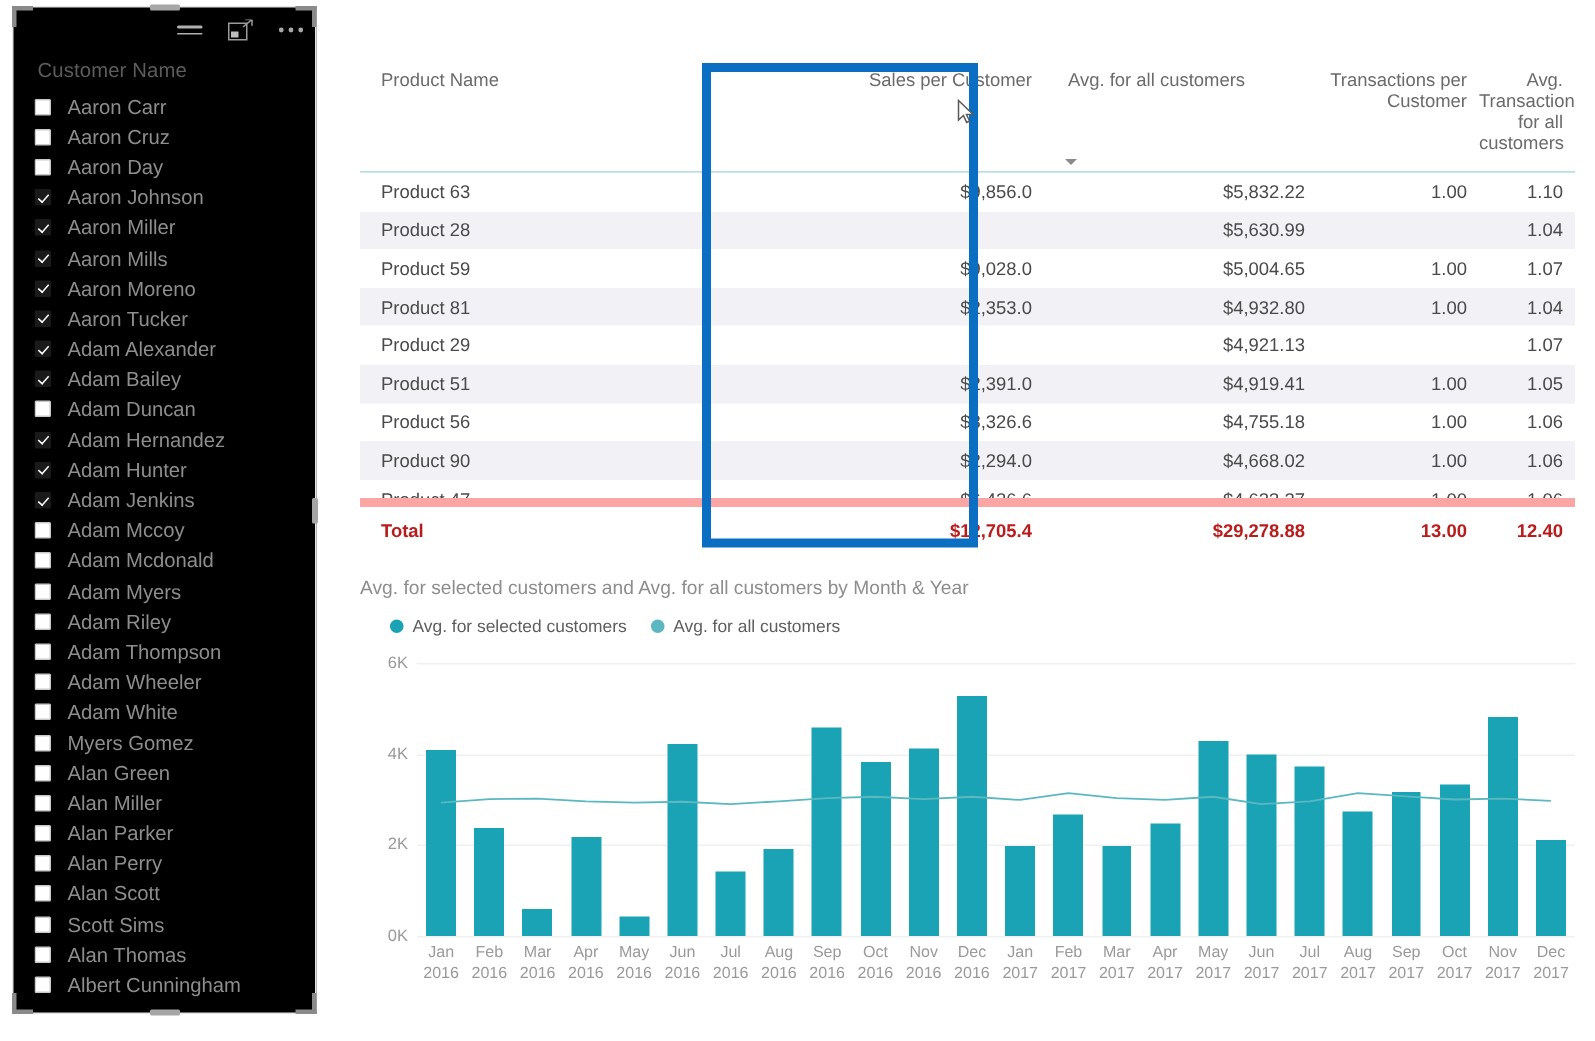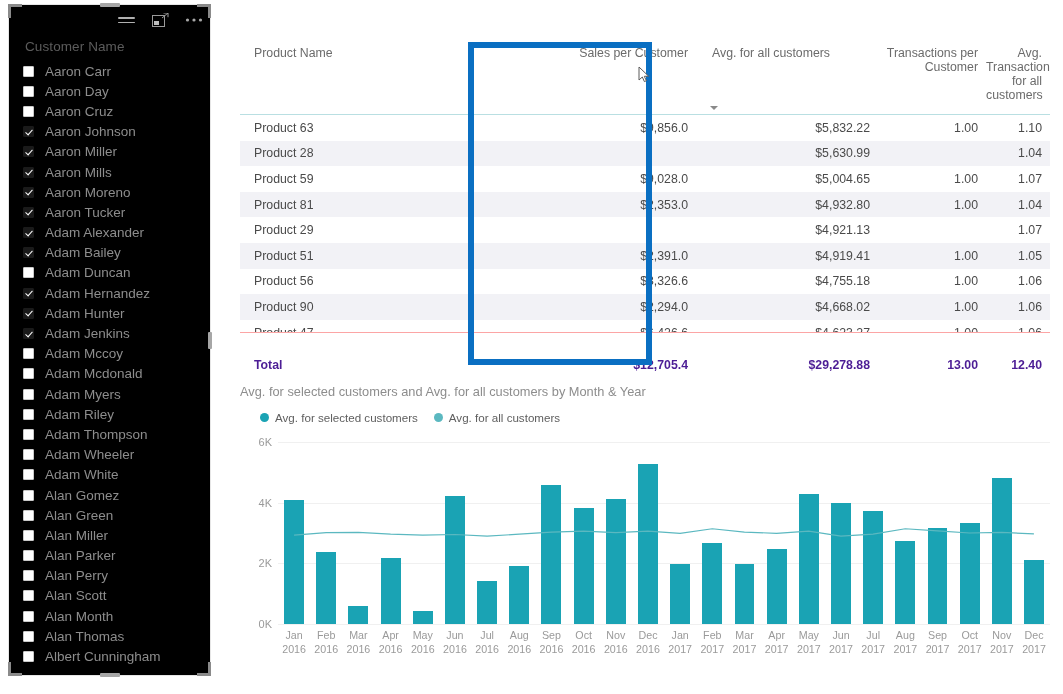--- a/index.html
+++ b/index.html
@@ -70,22 +70,22 @@
     border-bottom:1px solid #b9dfe2;position:relative;
   }
   table.pbitable th.c-name{text-align:left;padding-left:14px;}
   table.pbitable td{
     color:#4a4a4a;padding:3px 8px 3px 0;text-align:right;height:19.6px;
     white-space:nowrap;overflow:hidden;
   }
   table.pbitable td.c-name{text-align:left;padding-left:14px;}
   tr.alt td{background:#f2f2f6;margin-top:28px;}
   tr.total td{
-    font-weight:bold;color:#4c1d95;border-top:1px solid #fca5a5;
-    padding-top:22px;padding-bottom:6px;background:#fff;
+    font-weight:bold;color:#b91c1c;border-top:6px solid #fca5a5;
+    padding-top:6px;padding-bottom:6px;background:#fff;
   }
   .sortmark{
     position:absolute;left:14px;bottom:4px;width:0;height:0;
     border-left:4px solid transparent;border-right:4px solid transparent;
     border-top:4px solid #8a8a8a;
   }
   #table-clip{position:absolute;left:0;top:0;width:810px;height:294px;overflow:hidden;}
   #table-total{position:absolute;left:0;top:292px;width:810px;}
 
   
@@ -157,26 +157,26 @@
   </div>
 
   <div id="slicer-title">Customer Name</div>
   <div id="slicer-list">
       <div class="sl-item">
         <span class="cb"></span>
         <span class="sl-label">Aaron Carr</span>
       </div>
       <div class="sl-item">
         <span class="cb"></span>
+        <span class="sl-label">Aaron Cruz</span>
+      </div>
+      <div class="sl-item">
+        <span class="cb"></span>
         <span class="sl-label">Aaron Day</span>
       </div>
-      <div class="sl-item">
-        <span class="cb"></span>
-        <span class="sl-label">Aaron Cruz</span>
-      </div>
       <div class="sl-item on">
         <span class="cb"></span>
         <span class="sl-label">Aaron Johnson</span>
       </div>
       <div class="sl-item on">
         <span class="cb"></span>
         <span class="sl-label">Aaron Miller</span>
       </div>
       <div class="sl-item on">
         <span class="cb"></span>
@@ -237,21 +237,21 @@
       <div class="sl-item">
         <span class="cb"></span>
         <span class="sl-label">Adam Wheeler</span>
       </div>
       <div class="sl-item">
         <span class="cb"></span>
         <span class="sl-label">Adam White</span>
       </div>
       <div class="sl-item">
         <span class="cb"></span>
-        <span class="sl-label">Alan Gomez</span>
+        <span class="sl-label">Myers Gomez</span>
       </div>
       <div class="sl-item">
         <span class="cb"></span>
         <span class="sl-label">Alan Green</span>
       </div>
       <div class="sl-item">
         <span class="cb"></span>
         <span class="sl-label">Alan Miller</span>
       </div>
       <div class="sl-item">
@@ -261,21 +261,21 @@
       <div class="sl-item">
         <span class="cb"></span>
         <span class="sl-label">Alan Perry</span>
       </div>
       <div class="sl-item">
         <span class="cb"></span>
         <span class="sl-label">Alan Scott</span>
       </div>
       <div class="sl-item">
         <span class="cb"></span>
-        <span class="sl-label">Alan Month</span>
+        <span class="sl-label">Scott Sims</span>
       </div>
       <div class="sl-item">
         <span class="cb"></span>
         <span class="sl-label">Alan Thomas</span>
       </div>
       <div class="sl-item">
         <span class="cb"></span>
         <span class="sl-label">Albert Cunningham</span>
       </div>
     </div>

